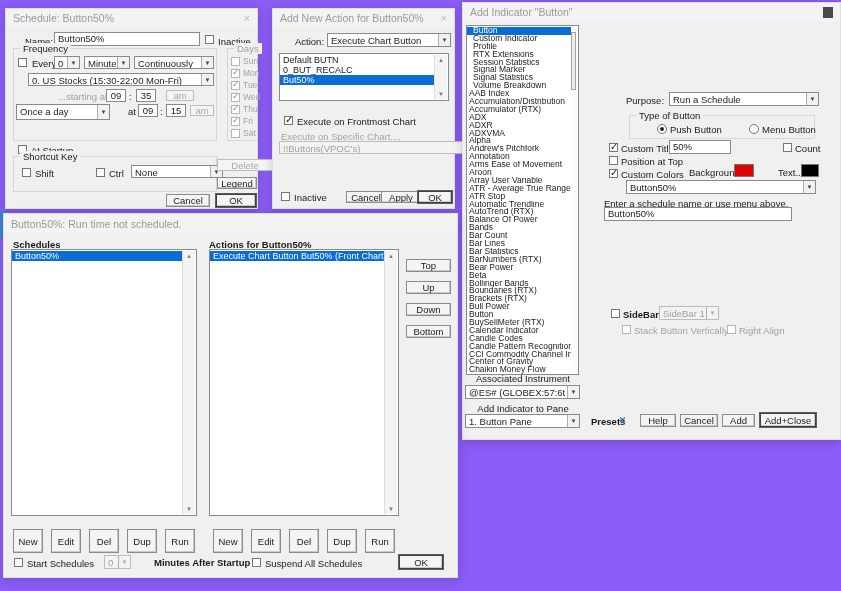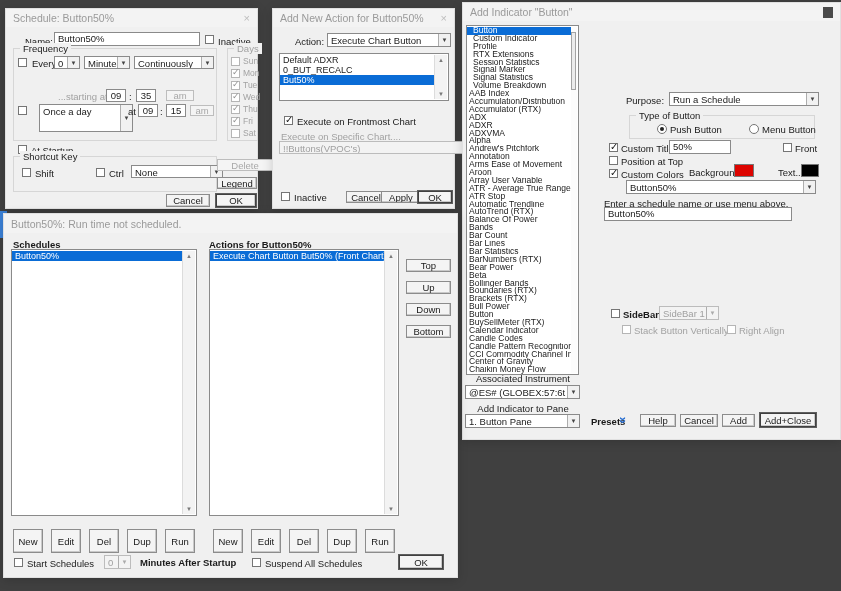--- a/index.html
+++ b/index.html
@@ -1,18 +1,18 @@
 <!DOCTYPE html>
 <html><head>
 <meta charset="utf-8">
 <style>
   * { box-sizing: border-box; margin: 0; padding: 0; }
   html,body { background:#fff; }
   body { font-family:"Liberation Sans", sans-serif; }
-  .canvas { position:relative; width:841px; height:591px; background:#404040; overflow:hidden; color:#1a1a1a; font-size:9.5px; }
+  .canvas { position:relative; width:841px; height:591px; background:#8b5cf6; overflow:hidden; color:#1a1a1a; font-size:9.5px; }
   .win { position:absolute; background:#f0f0f0; border:1px solid #e0e0e0; box-shadow:0 2px 10px rgba(0,0,0,.16); }
   .titlebar { position:absolute; left:0; right:0; top:0; height:18px; background:#f3f3f3; display:flex; align-items:center; padding:0 7px; font-size:10.5px; color:#9a9a9a; white-space:nowrap; }
   .close-x { margin-left:auto; color:#bdbdbd; font-size:11px; line-height:11px; }
   .close-dark { margin-left:auto; width:10px; height:11px; background:#4a4a4a; }
   .lbl { position:absolute; white-space:nowrap; line-height:11px; }
   .b { font-weight:bold; }
   .dis { color:#a2a2a2; }
   .group { position:absolute; border:1px solid #d6d6d6; }
   .gl { position:absolute; top:-6px; left:6px; background:#f0f0f0; padding:0 3px; font-size:9.5px; line-height:11px; white-space:nowrap; }
   .tf { position:absolute; background:#fff; border:1px solid #8a8a8a; font-size:9.5px; line-height:12px; padding:0 3px; overflow:hidden; white-space:nowrap; }
@@ -81,27 +81,31 @@
         <span class="dda">▼</span>
       </div>
     <div class="dd" style="left:78px;top:47px;width:46px;height:13px">
         <span class="ddv">Minutes</span>
         <span class="dda">▼</span>
       </div>
     <div class="dd" style="left:128px;top:47px;width:80px;height:13px">
         <span class="ddv">Continuously</span>
         <span class="dda">▼</span>
       </div>
+    <div class="dd" style="left:22px;top:64px;width:186px;height:13px">
+        <span class="ddv">0. US Stocks (15:30-22:00 Mon-Fri)</span>
+        <span class="dda">▼</span>
+      </div>
     <span class="lbl dis" style="left:52px;top:82px">...starting at</span>
     <div class="tf timef" style="left:100px;top:80px;width:20px;height:13px">09</div>
     <span class="lbl" style="left:123px;top:82px">:</span>
     <div class="tf timef" style="left:130px;top:80px;width:20px;height:13px">35</div>
     <div class="btn disabled" style="left:160px;top:81px;width:28px;height:11px">am</div>
     <span class="cb" style="left:12px;top:97px"></span>
-    <div class="dd" style="left:33px;top:95px;width:94px;height:28px">
+    <div class="dd" style="left:10px;top:95px;width:94px;height:16px">
         <span class="ddv">Once a day</span>
         <span class="dda">▼</span>
       </div>
     <span class="lbl" style="left:122px;top:97px">at</span>
     <div class="tf timef" style="left:132px;top:95px;width:20px;height:13px">09</div>
     <span class="lbl" style="left:154px;top:97px">:</span>
     <div class="tf timef" style="left:160px;top:95px;width:20px;height:13px">15</div>
     <div class="btn disabled" style="left:184px;top:96px;width:24px;height:11px">am</div>
 
     <div class="group" style="left:221px;top:39px;width:31px;height:93px;padding-top:6px">
@@ -166,21 +170,21 @@
     </div>
 
     <span class="lbl" style="left:22px;top:27px">Action:</span>
     <div class="dd" style="left:54px;top:24px;width:124px;height:14px">
         <span class="ddv">Execute Chart Button</span>
         <span class="dda">▼</span>
       </div>
 
     <div class="listbox" style="left:6px;top:44px;width:170px;height:48px;padding:1px 0">
       <div style="margin-right:14px">
-          <div class="row">Default ADXR</div>
+          <div class="row">Default BUTN</div>
           <div class="row">0_BUT_RECALC</div>
           <div class="row selected">But50%</div>
         </div>
       <div class="sbar">
         <span>▲</span>
         <span>▼</span>
       </div>
     </div>
 
     <span class="cb checked" style="left:11px;top:107px"></span>
@@ -267,21 +271,21 @@
     </div>
     <span class="radio checked" style="left:194px;top:121px"></span>
     <span class="lbl" style="left:207px;top:121px">Push Button</span>
     <span class="radio" style="left:286px;top:121px"></span>
     <span class="lbl" style="left:299px;top:121px">Menu Button</span>
 
     <span class="cb checked" style="left:146px;top:140px"></span>
     <span class="lbl" style="left:158px;top:140px">Custom Title</span>
     <div class="tf" style="left:206px;top:137px;width:62px;height:14px">50%</div>
     <span class="cb" style="left:320px;top:140px"></span>
-    <span class="lbl" style="left:332px;top:140px">Front</span>
+    <span class="lbl" style="left:332px;top:140px">Count</span>
 
     <span class="cb" style="left:146px;top:153px"></span>
     <span class="lbl" style="left:158px;top:153px">Position at Top</span>
 
     <span class="cb checked" style="left:146px;top:166px"></span>
     <span class="lbl" style="left:158px;top:166px">Custom Colors</span>
     <span class="lbl" style="left:226px;top:164px">Background...</span>
     <span class="swatch" style="left: 271px; top: 161px; width: 20px; height: 13px; background: rgb(221, 4, 0);"></span>
     <span class="lbl" style="left:315px;top:164px">Text...</span>
     <span class="swatch" style="left: 338px; top: 161px; width: 18px; height: 13px; background: rgb(0, 0, 0);"></span>
@@ -372,19 +376,19 @@
         <div class="btnflex">Dup</div>
         <div class="btnflex">Run</div>
       </div>
 
     <span class="cb" style="left:10px;top:344px"></span>
     <span class="lbl" style="left:23px;top:344px">Start Schedules</span>
     <div class="dd disabled" style="left:100px;top:341px;width:27px;height:14px">
         <span class="ddv">0</span>
         <span class="dda">▼</span>
       </div>
-    <span class="lbl b" style="left:136px;top:343px">Minutes After Startup</span>
+    <span class="lbl b" style="left:150px;top:343px">Minutes After Startup</span>
     <span class="cb" style="left:248px;top:344px"></span>
     <span class="lbl" style="left:261px;top:344px">Suspend All Schedules</span>
     <div class="btn default" style="left:395px;top:341px;width:44px;height:14px">OK</div>
   </div>
 
 </div>
 
 </body></html>

